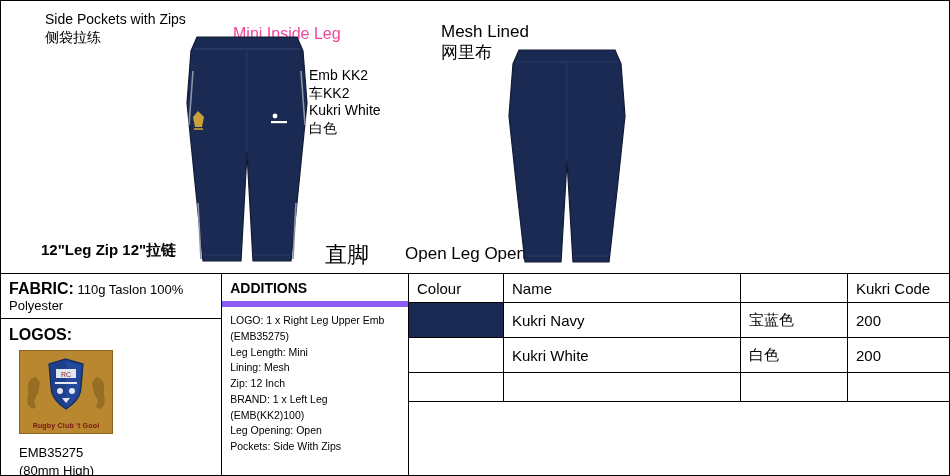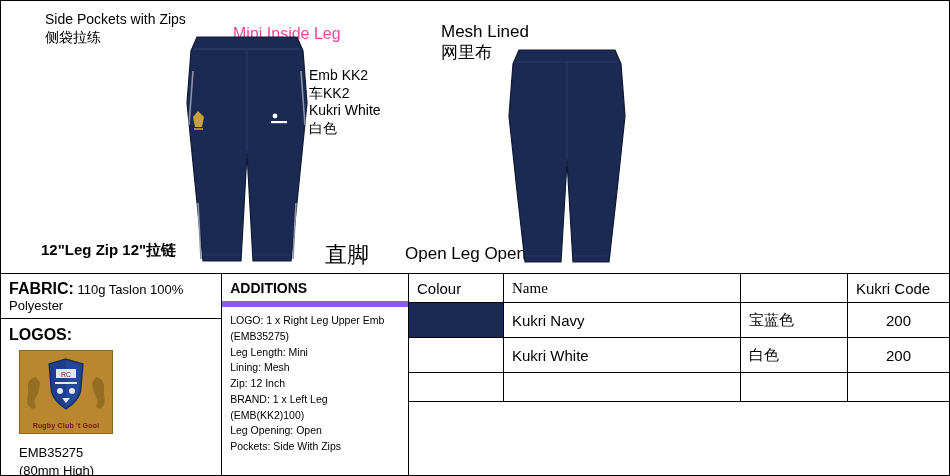--- a/index.html
+++ b/index.html
@@ -143,27 +143,27 @@
     border-left: 0;
     padding: 0;
     height: 28px;
     font-weight: normal;
     font-size: 13px;
     text-align: left;
   }
   table.colours tr > *:last-child { border-right: 0; }
   table.colours th:first-child, table.colours td:first-child { border-left: 0; }
   .c-swatch { width: 78px; }
-  .c-name   { width: 220px; font-family: Liberation Serif, serif; }
+  .c-name   { width: 220px; }
   .c-cn     { width: 90px; }
   .c-code   { width: 85px; }
   table.colours th { padding: 0 8px; font-size: 15px; }
   table.colours td.tname { padding: 0 8px; font-size: 15px; height: 34px; }
   table.colours td.tcn   { padding: 0 8px; font-size: 15px; text-align: left; margin-top: 8px; }
-  table.colours td.tcode { padding: 0 8px; font-size: 15px; text-align: center; }
+  table.colours td.tcode { padding: 0 8px; font-size: 15px; text-align: left; }
   .swatch-fill {
     width: 100%;
     height: 100%;
     min-height: 32px;
   }
   .filler-row td { height: 100px; border-bottom: 0; }
 </style>
 </head>
 <body>
 

